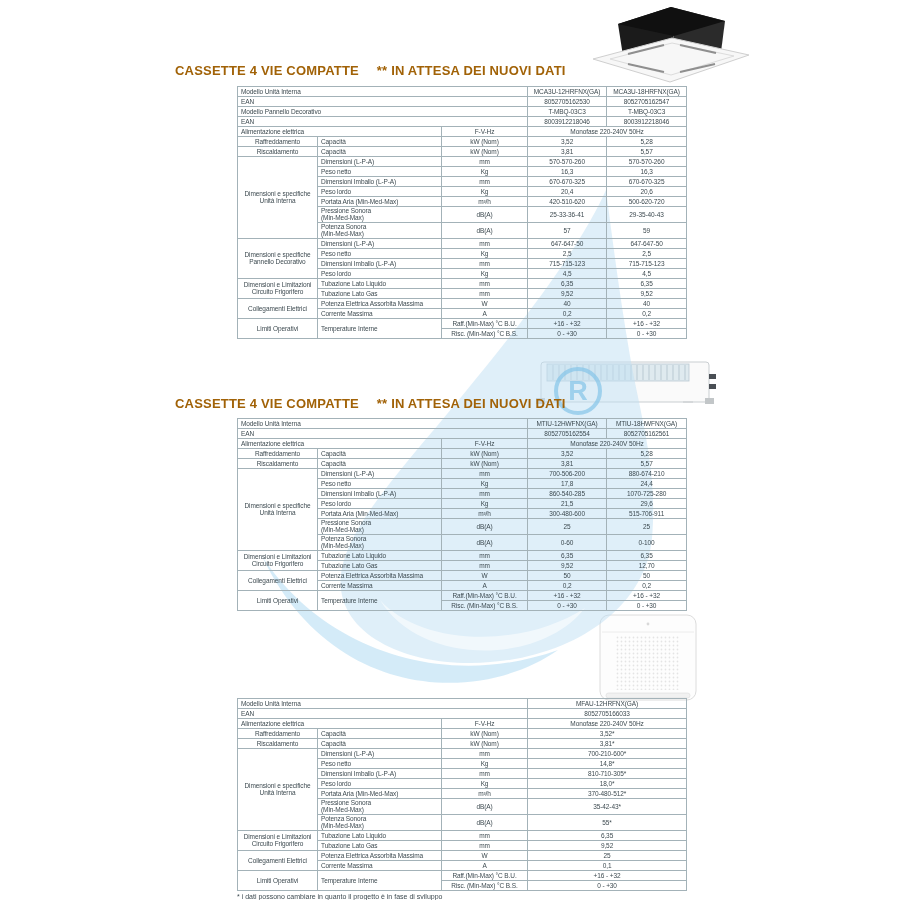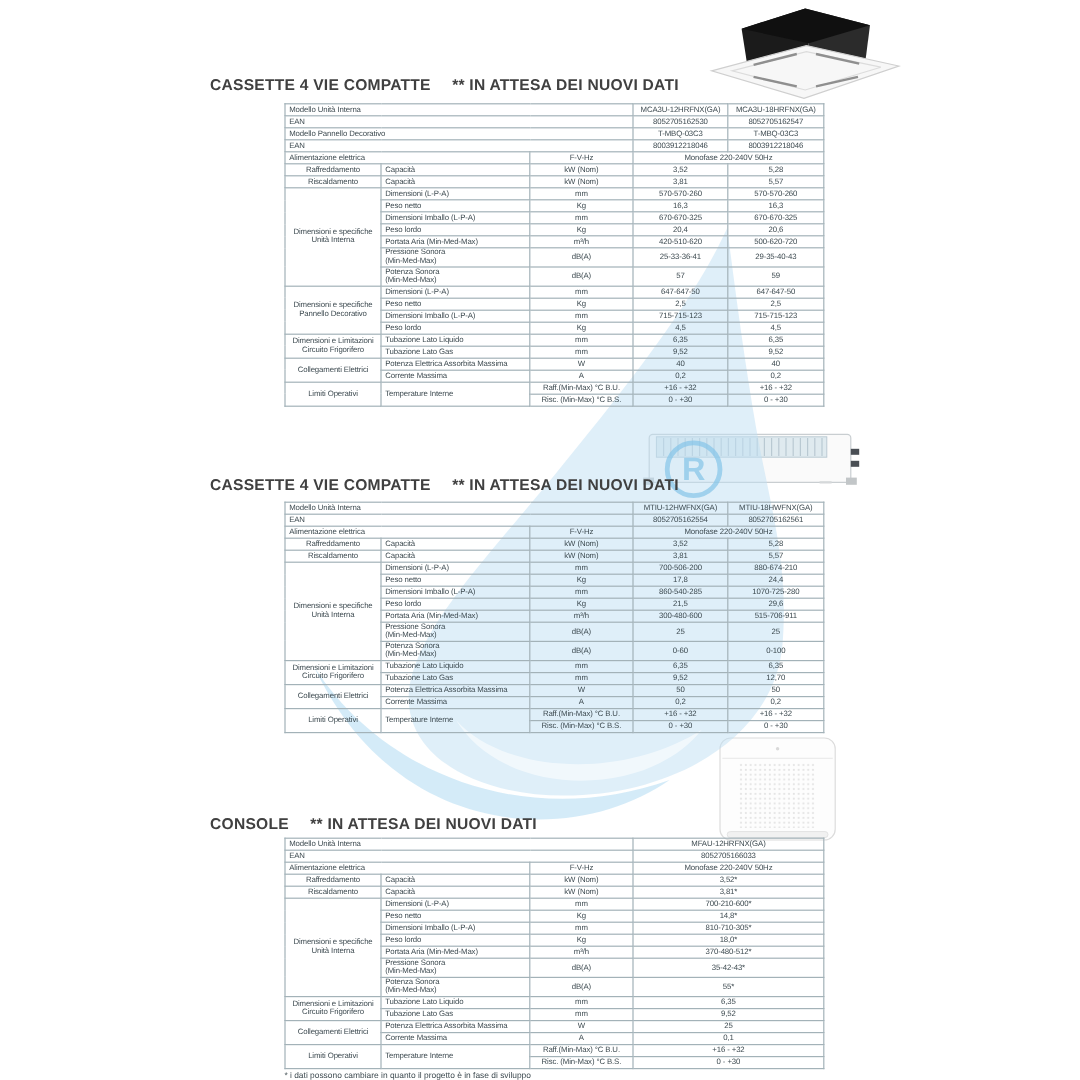--- a/index.html
+++ b/index.html
@@ -2,21 +2,21 @@
 <html><head>
 <meta charset="utf-8">
 <style>
   html,body{margin:0;padding:0;}
   body{width:900px;height:900px;background:#ffffff;overflow:hidden;
        font-family:"Liberation Sans","DejaVu Sans",sans-serif;}
   .page{position:relative;width:900px;height:900px;background:#fff;}
 
   
   .section-title{position:absolute;left:175px;z-index:3;font-weight:bold;
-    font-size:13px;color:#404040;letter-spacing:.2px;white-space:nowrap;}
+    font-size:13px;color:#a16207;letter-spacing:.2px;white-space:nowrap;}
   .section-title .note{margin-left:14px;}
 
   
   table.spec-table{position:absolute;left:237px;width:449px;z-index:3;
     border-collapse:collapse;table-layout:fixed;
     font-size:6.5px;color:#3D4A50;letter-spacing:-0.1px;}
   table.spec-table td{border:1px solid #A3B2B8;text-align:center;
     vertical-align:middle;padding:0 3px;height:9px;line-height:1.15;
     white-space:pre-line;overflow:hidden;background:transparent;}
   table.spec-table td.al{text-align:left;}
@@ -391,24 +391,20 @@
           <td>+16 - +32</td>
         </tr>
         <tr>
           <td>Risc. (Min-Max) °C B.S.</td>
           <td>0 - +30</td>
           <td>0 - +30</td>
         </tr>
       </tbody>
   </table>
 
-  <div class="section-title" style="top:679px">
-    <span>CONSOLE</span>
-    <span class="note">** IN ATTESA DEI NUOVI DATI</span>
-  </div>
   <table class="spec-table" style="top:698px">
     <colgroup>
       <col style="width:80px">
         <col style="width:124px">
         <col style="width:86px">
       <col style="width:159px">
     </colgroup>
     <tbody>
         <tr>
           <td colspan="3" class="al">Modello Unità Interna</td>

